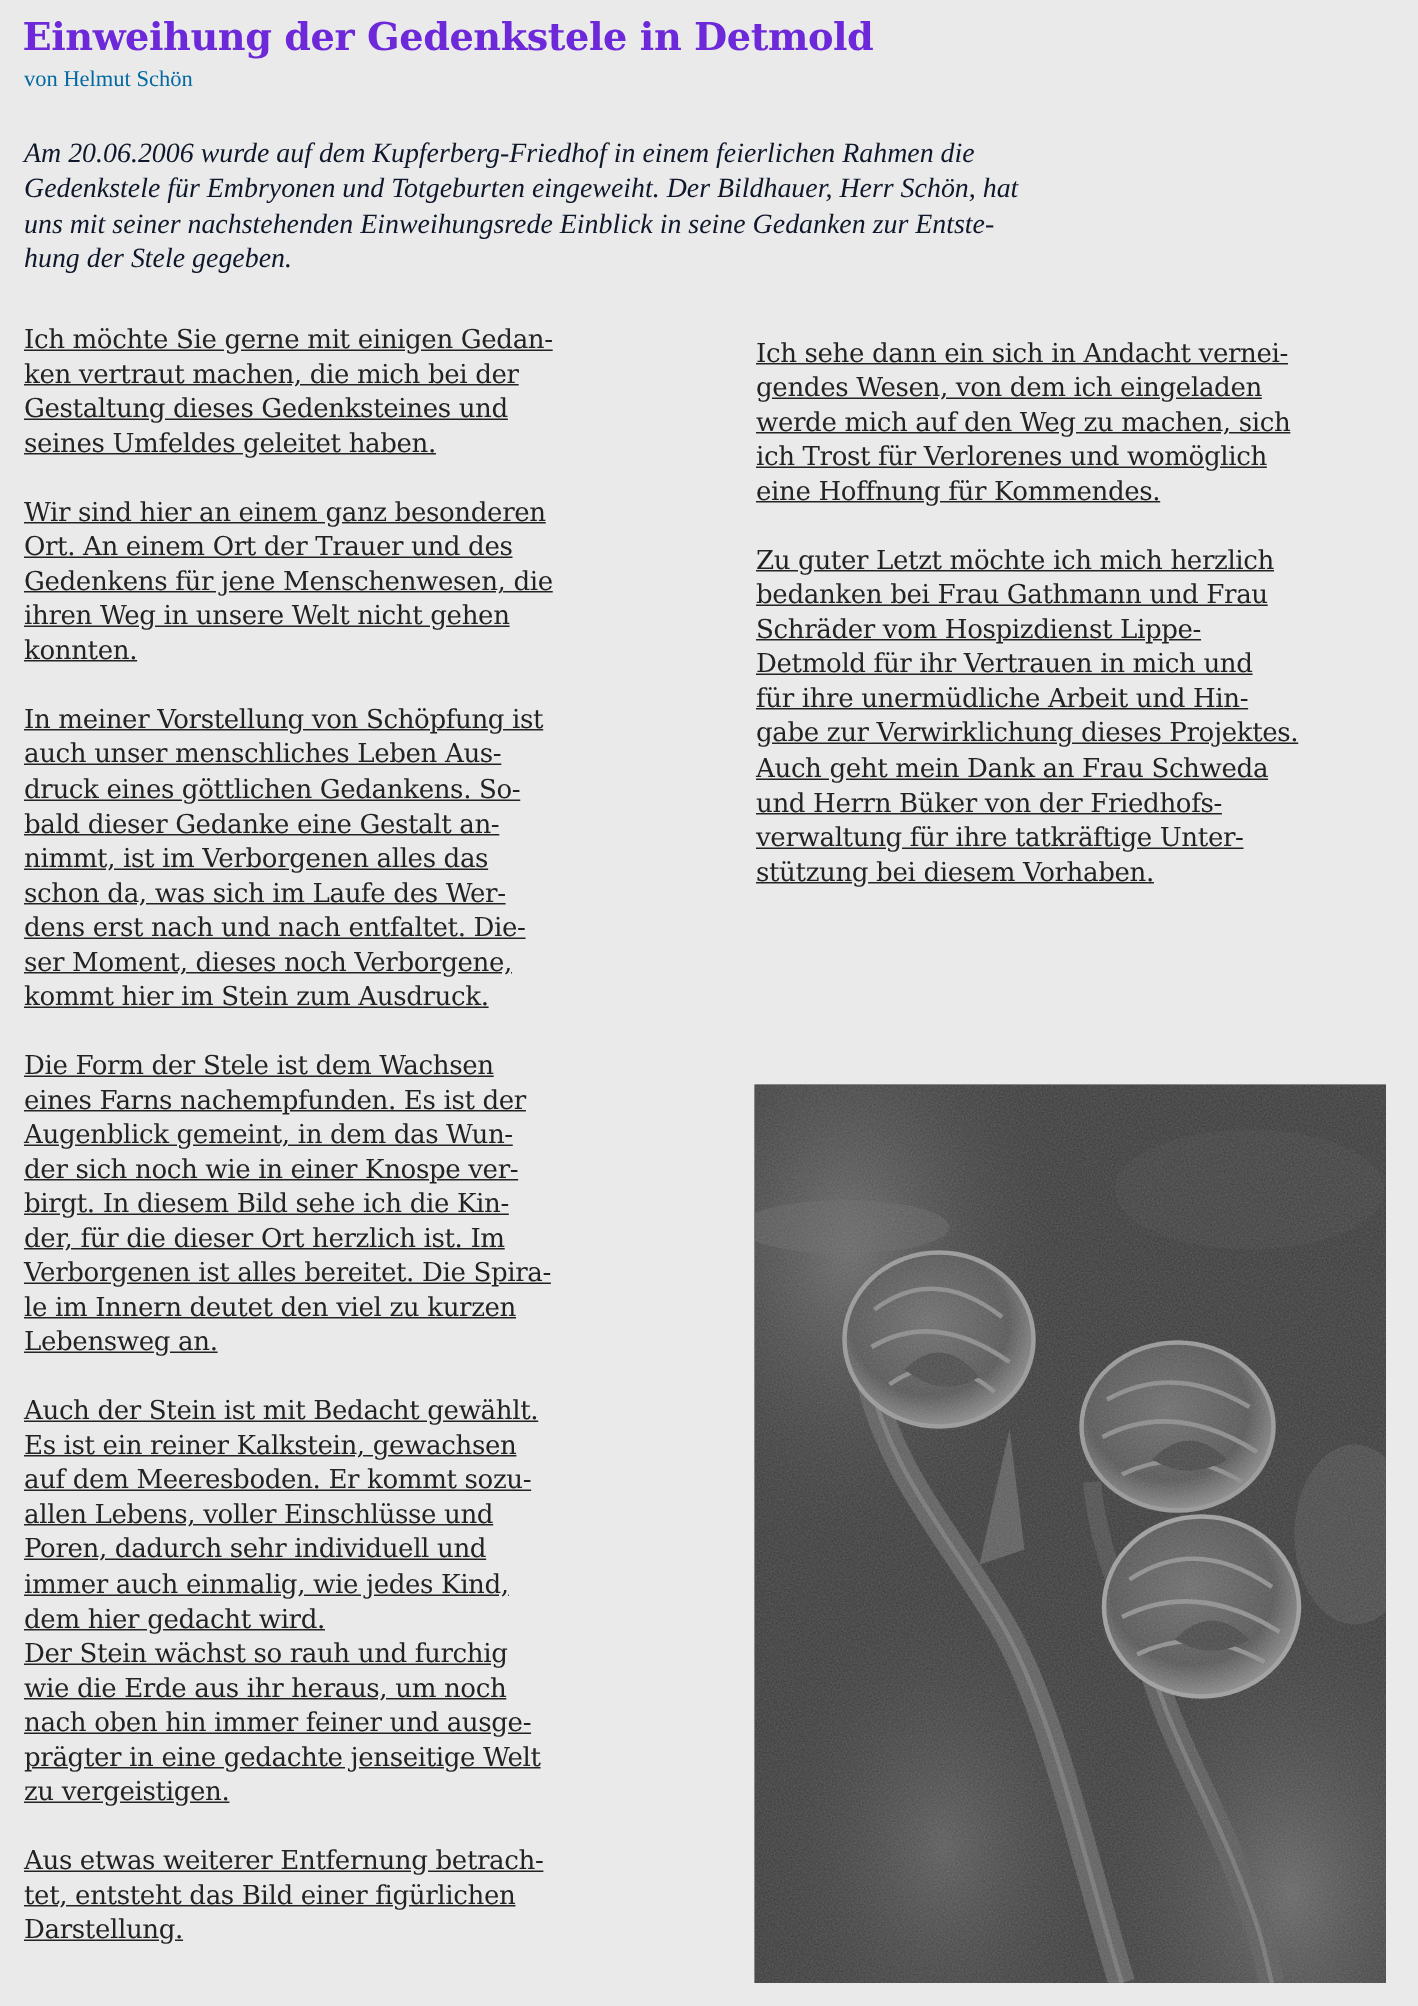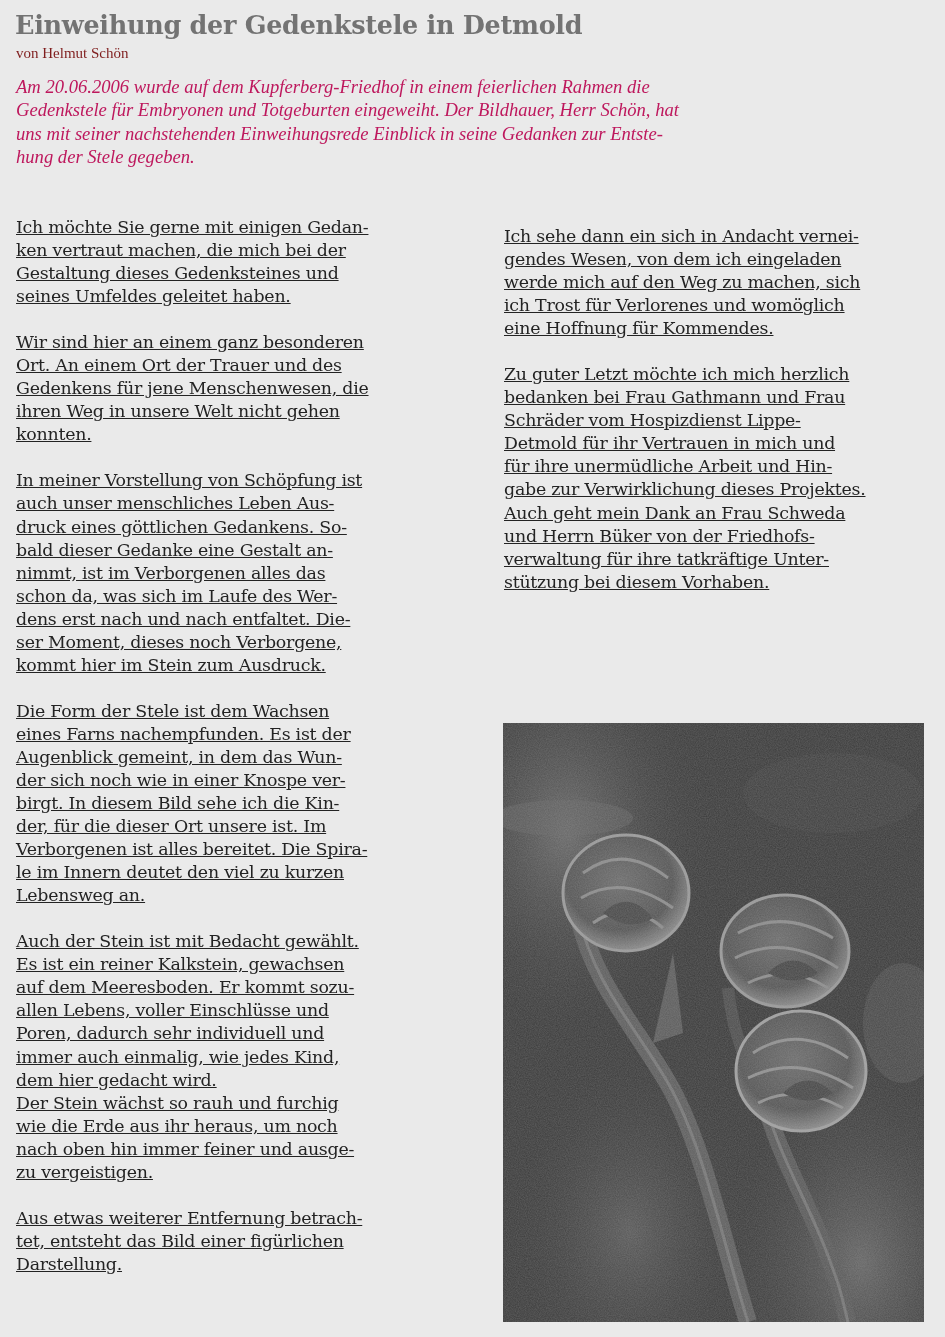--- a/index.html
+++ b/index.html
@@ -13,41 +13,41 @@
     font-family: "DejaVu Serif", serif;
   }
   .title {
     position: absolute;
     left: 15px;
     top: 10px;
     font-family: "DejaVu Serif", serif;
     font-weight: bold;
     font-size: 25.5px;
     letter-spacing: -0.3px;
-    color: #737373;
+    color: #6d28d9;
     white-space: nowrap;
   }
   .author {
     position: absolute;
     left: 16px;
     top: 45px;
     font-family: "Liberation Serif", serif;
     font-size: 15px;
-    color: #7f1d1d;
+    color: #0369a1;
   }
   .intro {
     position: absolute;
     left: 16px;
-    top: 75px;
+    top: 91px;
     width: 900px;
     font-family: "Liberation Serif", serif;
     font-style: italic;
     font-size: 18.6px;
     line-height: 23.3px;
-    color: #be185d;
+    color: #0f172a;
   }
   .intro .ln { display: block; white-space: nowrap; }
   .col {
     position: absolute;
     font-family: "DejaVu Serif", serif;
     font-size: 17.4px;
     line-height: 23.05px;
     color: #232323;
     letter-spacing: -0.25px;
     text-decoration: underline;
@@ -106,36 +106,37 @@
         <span class="ln">dens erst nach und nach entfaltet.  Die-</span>
         <span class="ln">ser Moment,  dieses noch Verborgene,</span>
         <span class="ln">kommt hier im Stein zum Ausdruck.</span>
       </div>
       <div class="para">
         <span class="ln">Die Form der Stele ist dem Wachsen</span>
         <span class="ln">eines Farns nachempfunden. Es ist der</span>
         <span class="ln">Augenblick gemeint, in dem das Wun-</span>
         <span class="ln">der sich noch wie in einer Knospe ver-</span>
         <span class="ln">birgt. In diesem Bild sehe ich die Kin-</span>
-        <span class="ln">der, für die dieser Ort unsere ist. Im</span>
+        <span class="ln">der, für die dieser Ort herzlich ist. Im</span>
         <span class="ln">Verborgenen ist alles bereitet. Die Spira-</span>
         <span class="ln">le im Innern deutet den viel zu kurzen</span>
         <span class="ln">Lebensweg an.</span>
       </div>
       <div class="para">
         <span class="ln">Auch der Stein ist mit Bedacht gewählt.</span>
         <span class="ln">Es ist ein reiner Kalkstein, gewachsen</span>
         <span class="ln">auf dem Meeresboden. Er kommt sozu-</span>
         <span class="ln">allen Lebens, voller Einschlüsse und</span>
         <span class="ln">Poren, dadurch sehr individuell und</span>
         <span class="ln">immer auch einmalig,  wie jedes Kind,</span>
         <span class="ln">dem hier gedacht wird.</span>
         <span class="ln">Der Stein wächst so rauh und furchig</span>
         <span class="ln">wie die Erde aus ihr heraus, um noch</span>
         <span class="ln">nach oben hin immer feiner und ausge-</span>
+        <span class="ln">prägter in eine gedachte jenseitige Welt</span>
         <span class="ln">zu vergeistigen.</span>
       </div>
       <div class="para tight">
         <span class="ln">Aus etwas weiterer Entfernung betrach-</span>
         <span class="ln">tet, entsteht das Bild einer figürlichen</span>
         <span class="ln">Darstellung.</span>
       </div>
     </div>
   <div class="col col-right" id="col-right">
       <div class="para">

